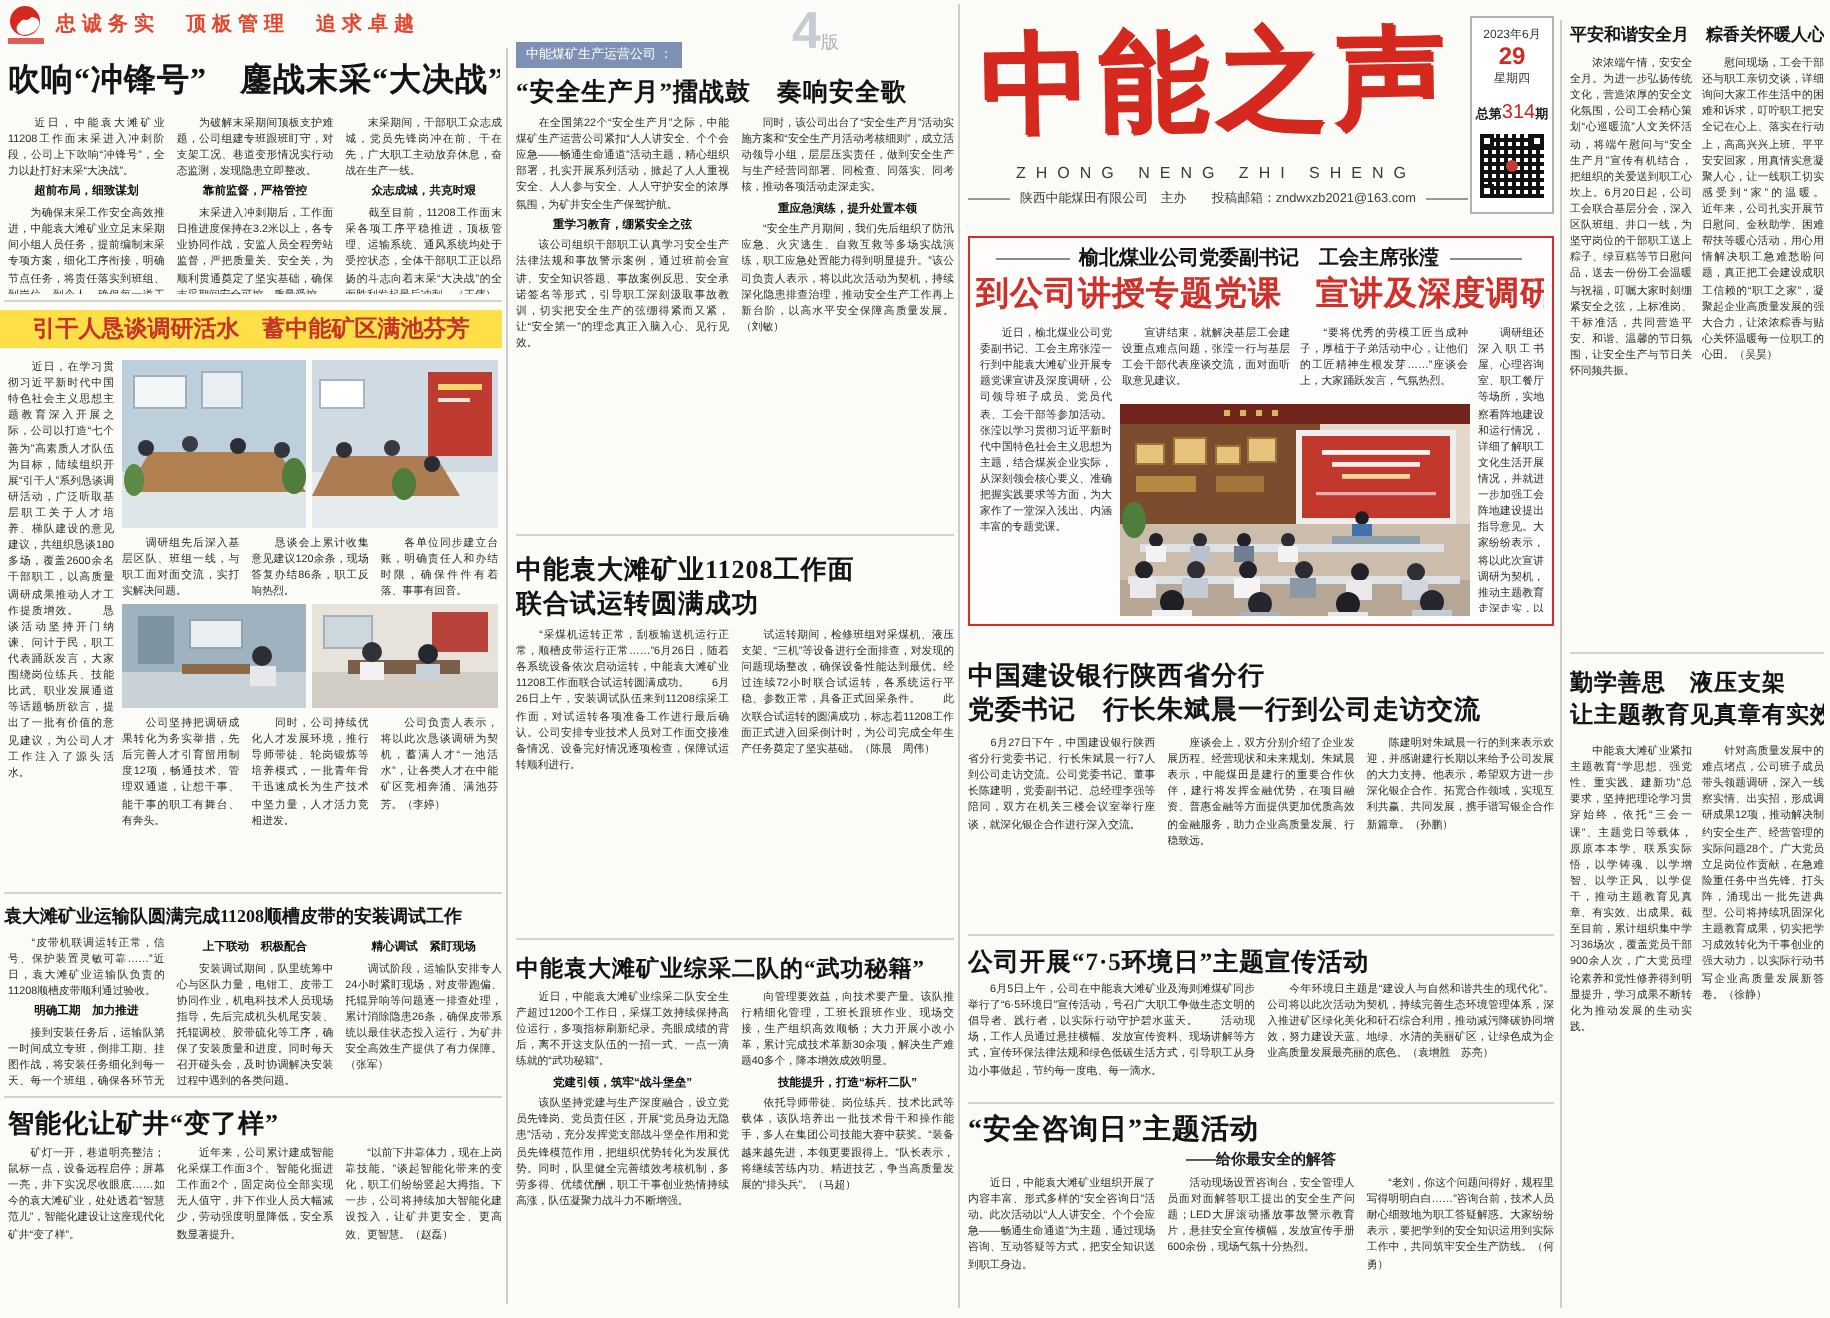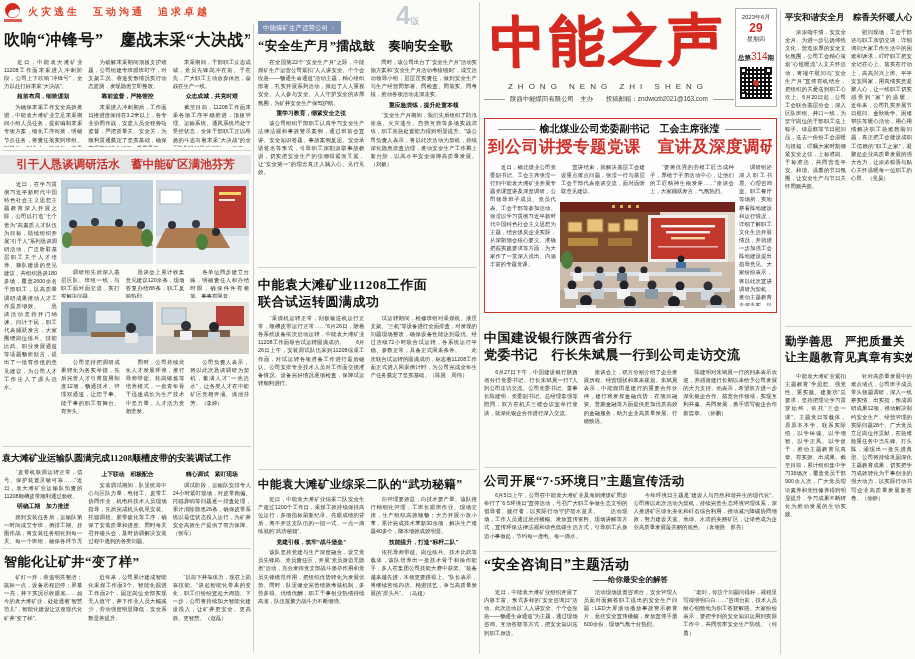--- a/index.html
+++ b/index.html
@@ -9,21 +9,21 @@
   .vr{position:absolute;width:1px;background:#cdcdcd;}
   .hr{position:absolute;height:1px;background:#d2d2d2;}
   .ht{position:absolute;font-family:"Liberation Serif","DejaVu Serif",serif;font-weight:bold;
       text-align:left;color:#141414;letter-spacing:.5px;white-space:nowrap;overflow:hidden;}
   .cols{position:absolute;display:flex;gap:6px;}
   .c{flex:1;overflow:hidden;font-size:5.4px;line-height:1.5;text-align:justify;color:#2b2b2b;}
   .cn{overflow:hidden;font-size:5.4px;line-height:1.5;text-align:justify;color:#2b2b2b;position:absolute;}
   .sh{font-weight:bold;text-align:center;font-size:5.8px;margin:2px 0;color:#101010;}
   .ph{position:absolute;overflow:hidden;background:#cfd8dc;}
   .ph svg{display:block;}
-  .band{position:absolute;background:#e5e5e5;display:flex;align-items:center;justify-content:center;}
+  .band{position:absolute;background:#fde047;display:flex;align-items:center;justify-content:center;}
   .kicker{position:absolute;display:flex;align-items:center;gap:5px;}
   .kicker .ln{flex:1;height:1px;background:#8a8a8a;}
   .kicker .kt{font-size:10px;font-weight:bold;color:#151515;white-space:nowrap;}
   .pubrule{position:absolute;display:flex;align-items:center;gap:5px;}
   .pubrule .ln{flex:1;height:1px;background:#9a9a9a;}
   .pubrule .pt{font-size:6.4px;color:#3c3c3c;white-space:nowrap;}
   .qr{width:32px;height:32px;margin:3px auto 0;position:relative;
       background:repeating-linear-gradient(0deg,#111 0 2px,transparent 2px 4px),
                  repeating-linear-gradient(90deg,#111 0 2px,#fff 2px 4px);}
   .qr i{position:absolute;width:7px;height:7px;background:#fff;border:2px solid #111;box-sizing:border-box;}
@@ -38,21 +38,21 @@
 </head>
 <body>
 
 <div id="page">
 
   <div class="logo" style="left:5px;top:3px;">
       <i></i>
       <em></em>
     </div>
   <div class="abs" style="left:4px;top:19px;width:18px;height:2.5px;background:#d5281e;opacity:.75;"></div>
-  <div class="abs" style="left:28px;top:5px;font-size:10px;font-weight:bold;color:#e0492f;letter-spacing:3px;">火灾逃生　互动沟通　追求卓越</div>
+  <div class="abs" style="left:28px;top:5px;font-size:10px;font-weight:bold;color:#e0492f;letter-spacing:3px;">忠诚务实　顶板管理　追求卓越</div>
   <div class="abs" style="left:396px;top:0px;">
     <span style="font-size:26px;font-weight:bold;color:#c7ccd4;">4</span><span style="font-size:9px;color:#aeb4bc;">版</span>
   </div>
 
   <div class="vr" style="left:253px;top:24px;height:628px;"></div>
   <div class="vr" style="left:479px;top:2px;height:652px;"></div>
   <div class="vr" style="left:780px;top:10px;height:644px;"></div>
   <div class="hr" style="left:2px;top:150px;width:249px;"></div>
   <div class="hr" style="left:2px;top:446px;width:249px;"></div>
   <div class="hr" style="left:2px;top:548px;width:249px;"></div>
@@ -329,20 +329,20 @@
   </div>
 
   <div class="ht" style="left:484px;top:556px;width:293px;font-size:14px;">“安全咨询日”主题活动</div>
   <div class="abs" style="left:484px;top:575px;width:293px;text-align:center;font-size:7.5px;font-weight:bold;color:#222;">——给你最安全的解答</div>
   <div class="cols" style="left:484px;top:588px;width:293px;height:66px;">
     <div class="c">　　近日，中能袁大滩矿业组织开展了内容丰富、形式多样的“安全咨询日”活动。此次活动以“人人讲安全、个个会应急——畅通生命通道”为主题，通过现场咨询、互动答疑等方式，把安全知识送到职工身边。</div>
     <div class="c">　　活动现场设置咨询台，安全管理人员面对面解答职工提出的安全生产问题；LED大屏滚动播放事故警示教育片，悬挂安全宣传横幅，发放宣传手册600余份，现场气氛十分热烈。</div>
     <div class="c">　　“老刘，你这个问题问得好，规程里写得明明白白……”咨询台前，技术人员耐心细致地为职工答疑解惑。大家纷纷表示，要把学到的安全知识运用到实际工作中，共同筑牢安全生产防线。（何勇）</div>
   </div>
 
-  <div class="ht" style="left:785px;top:334px;width:127px;font-size:11.5px;">勤学善思　严把质量关</div>
+  <div class="ht" style="left:785px;top:334px;width:127px;font-size:11.5px;">勤学善思　液压支架</div>
   <div class="ht" style="left:785px;top:350px;width:127px;font-size:11.5px;">让主题教育见真章有实效</div>
   <div class="cols" style="left:785px;top:372px;width:127px;height:283px;gap:5px;">
     <div class="c">　　中能袁大滩矿业紧扣主题教育“学思想、强党性、重实践、建新功”总要求，坚持把理论学习贯穿始终，依托“三会一课”、主题党日等载体，原原本本学、联系实际悟，以学铸魂、以学增智、以学正风、以学促干，推动主题教育见真章、有实效、出成果。截至目前，累计组织集中学习36场次，覆盖党员干部900余人次，广大党员理论素养和党性修养得到明显提升，学习成果不断转化为推动发展的生动实践。</div>
     <div class="c">　　针对高质量发展中的难点堵点，公司班子成员带头领题调研，深入一线察实情、出实招，形成调研成果12项，推动解决制约安全生产、经营管理的实际问题28个。广大党员立足岗位作贡献，在急难险重任务中当先锋、打头阵，涌现出一批先进典型。公司将持续巩固深化主题教育成果，切实把学习成效转化为干事创业的强大动力，以实际行动书写企业高质量发展新答卷。（徐静）</div>
   </div>
 
 </div>
 
 </body></html>

